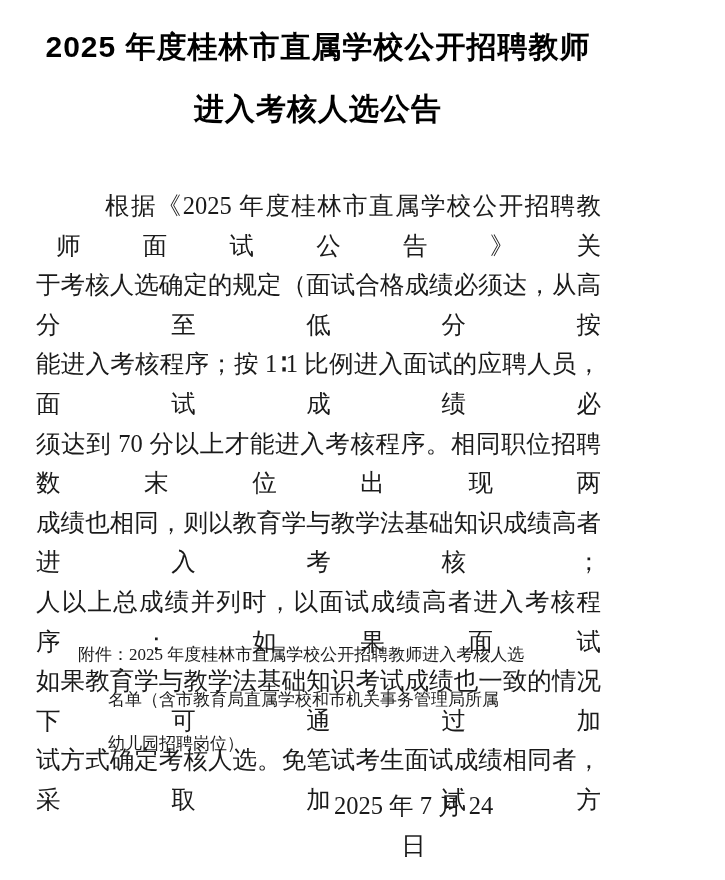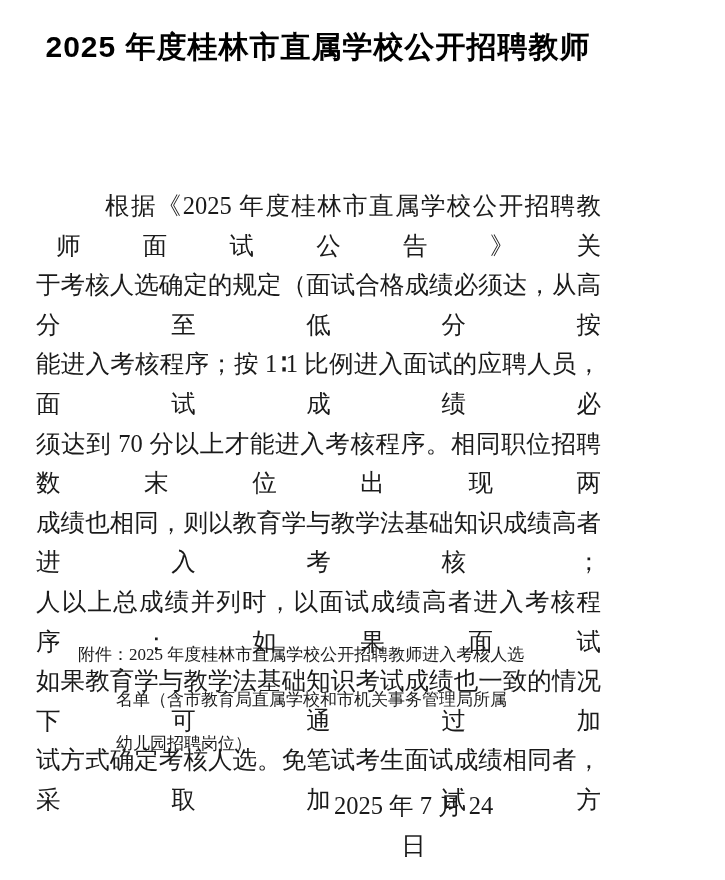--- a/index.html
+++ b/index.html
@@ -49,40 +49,41 @@
   .attachment-block {
     position: absolute;
     top: 633px;
     left: 78px;
     right: 35px;
     font-size: 17px;
     line-height: 44.5px;
     color: #1a1a1a;
   }
   .attachment-line.hang {
-    margin-left: 38px;
+    margin-left: 30px;
   }
   .signature-block {
     position: absolute;
     top: 786px;
     right: 130px;
     width: 185px;
     text-align: center;
     font-size: 24.5px;
     line-height: 40px;
     color: #1a1a1a;
   }
 </style>
 </head>
 <body>
 
 <div class="page">
 
   <div class="title-block">
     <div>2025 年度桂林市直属学校公开招聘教师</div>
+    <div>进入考核人选公告</div>
   </div>
 
   <div class="body-block">
     <div class="body-line first">根据《2025 年度桂林市直属学校公开招聘教师面试公告》关</div>
     <div class="body-line">于考核人选确定的规定（面试合格成绩必须达，从高分至低分按</div>
     <div class="body-line">能进入考核程序；按 1∶1 比例进入面试的应聘人员，面试成绩必</div>
     <div class="body-line">须达到 70 分以上才能进入考核程序。相同职位招聘数末位出现两</div>
     <div class="body-line">成绩也相同，则以教育学与教学法基础知识成绩高者进入考核；</div>
     <div class="body-line">人以上总成绩并列时，以面试成绩高者进入考核程序；如果面试</div>
     <div class="body-line">如果教育学与教学法基础知识考试成绩也一致的情况下可通过加</div>

